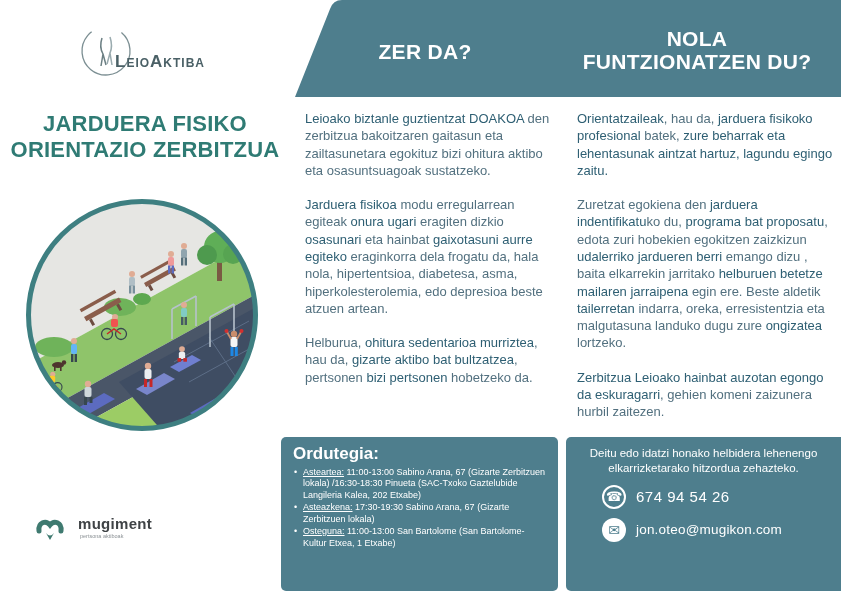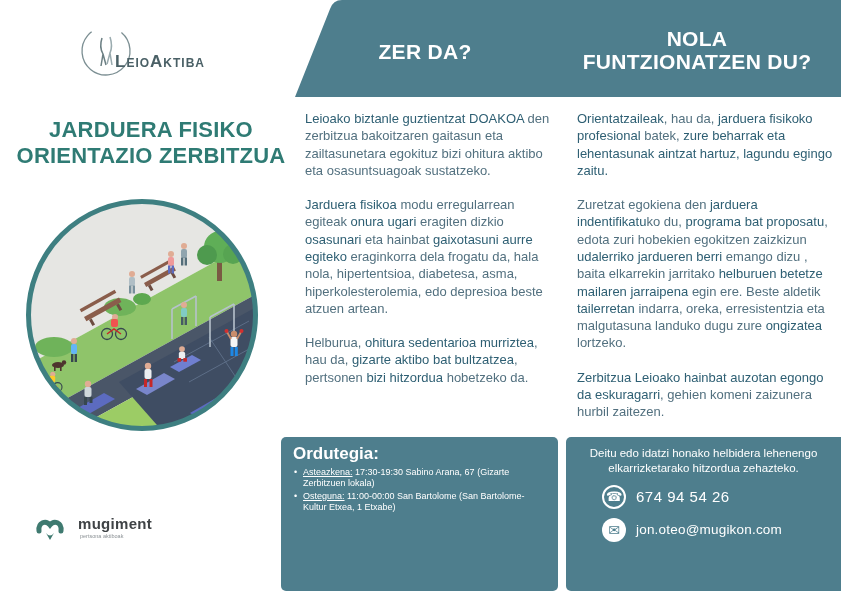--- a/index.html
+++ b/index.html
@@ -13,21 +13,21 @@
   .t1{left:345px;top:40px;width:160px;}
   .t2{left:556px;top:27px;width:282px;}
 
   
   .leioaktiba{position:absolute;left:78px;top:24px;width:140px;height:56px;}
   .la-icon{position:absolute;left:0;top:0;}
   .la-text{position:absolute;left:37px;top:28px;font-variant:small-caps;font-size:17px;
            letter-spacing:1px;color:#4a6066;font-weight:600;}
 
   
-  .page-title{position:absolute;left:2px;top:111px;width:286px;margin:6px;text-align:center;
+  .page-title{position:absolute;left:2px;top:111px;width:286px;margin:0;text-align:center;
               font-size:22px;line-height:1.2;font-weight:800;color:var(--title_teal,#2f7b74);
               white-space:pre-line;letter-spacing:0.2px;}
 
   
   .illu{position:absolute;left:24px;top:197px;width:236px;height:236px;}
 
   
   .col{position:absolute;top:110px;color:var(--text,#52707f);font-size:13px;line-height:1.33;}
   .col p{margin:0 0 17px 0;}
   .col-zer{left:305px;width:253px;}
@@ -247,34 +247,35 @@
           <rect x="-3" y="-11" width="6" height="9" rx="2" fill="#f06292"></rect>
           <path d="M-2,-2 l-3,7 M2,-2 l4,6" stroke="#37474f" stroke-width="2.4"></path>
         </g>
     </g>
     <circle cx="118" cy="118" r="113.5" fill="none" stroke="#3e7f81" stroke-width="5"></circle>
   </svg>
 
   <section class="col col-zer">
     <p><span class="b">Leioako biztanle guztientzat DOAKOA</span><span> den zerbitzua bakoitzaren gaitasun eta zailtasunetara egokituz bizi ohitura aktibo eta osasuntsuagoak sustatzeko.</span></p>
     <p><span class="b">Jarduera fisikoa</span><span> modu erregularrean egiteak </span><span class="b">onura ugari</span><span> eragiten dizkio </span><span class="b">osasunari</span><span> eta hainbat </span><span class="b">gaixotasuni aurre egiteko</span><span> eraginkorra dela frogatu da, hala nola, hipertentsioa, diabetesa, asma, hiperkolesterolemia, edo depresioa beste atzuen artean.</span></p>
-    <p><span>Helburua, </span><span class="b">ohitura sedentarioa murriztea</span><span>, hau da, </span><span class="b">gizarte aktibo bat bultzatzea</span><span>, pertsonen </span><span class="b">bizi hitzordua</span><span> hobetzeko da.</span></p>
+    <p><span>Helburua, </span><span class="b">ohitura sedentarioa murriztea</span><span>, hau da, </span><span class="b">gizarte aktibo bat bultzatzea</span><span>, pertsonen </span><span class="b">bizi pertsonen</span><span> hobetzeko da.</span></p>
   </section>
 
   <section class="col col-nola">
     <p><span class="b">Orientatzaileak</span><span>, hau da, </span><span class="b">jarduera fisikoko profesional</span><span> batek, </span><span class="b">zure beharrak eta lehentasunak aintzat hartuz, lagundu egingo zaitu.</span></p>
     <p><span>Zuretzat egokiena den </span><span class="b">jarduera indentifikatu</span><span>ko du, </span><span class="b">programa bat proposatu</span><span>, edota zuri hobekien egokitzen zaizkizun </span><span class="b">udalerriko jardueren berri</span><span> emango dizu , baita elkarrekin jarritako </span><span class="b">helburuen betetze mailaren jarraipena</span><span> egin ere. Beste aldetik </span><span class="b">tailerretan</span><span> indarra, oreka, erresistentzia eta malgutasuna landuko dugu zure </span><span class="b">ongizatea</span><span> lortzeko.</span></p>
     <p><span class="b">Zerbitzua Leioako hainbat auzotan egongo da eskuragarri</span><span>, gehien komeni zaizunera hurbil zaitezen.</span></p>
   </section>
 
   <section class="box schedule">
     <h2>Ordutegia:</h2>
     <ul>
+      <li><span class="b u">Asteartea:</span><span> 11:00-13:00 Sabino Arana, 67 (Gizarte Zerbitzuen lokala) /16:30-18:30 Pinueta (SAC-Txoko Gaztelubide Langileria Kalea, 202 Etxabe)</span></li>
       <li><span class="b u">Asteazkena:</span><span> 17:30-19:30 Sabino Arana, 67 (Gizarte Zerbitzuen lokala)</span></li>
-      <li><span class="b u">Osteguna:</span><span> 11:00-00:00 San Bartolome (San Bartolome-Kultur Etxea, 1 Etxabe)</span></li>
+      <li><span class="b u">Osteguna:</span><span> 11:00-13:00 San Bartolome (San Bartolome-Kultur Etxea, 1 Etxabe)</span></li>
     </ul>
   </section>
 
   <section class="box contact">
     <p class="contact-text">Deitu edo idatzi honako helbidera lehenengo elkarrizketarako hitzordua zehazteko.</p>
     <div class="crow">
       <span class="cicon outline">☎</span>
       <span class="cval">674 94 54 26</span>
     </div>
     <div class="crow">

